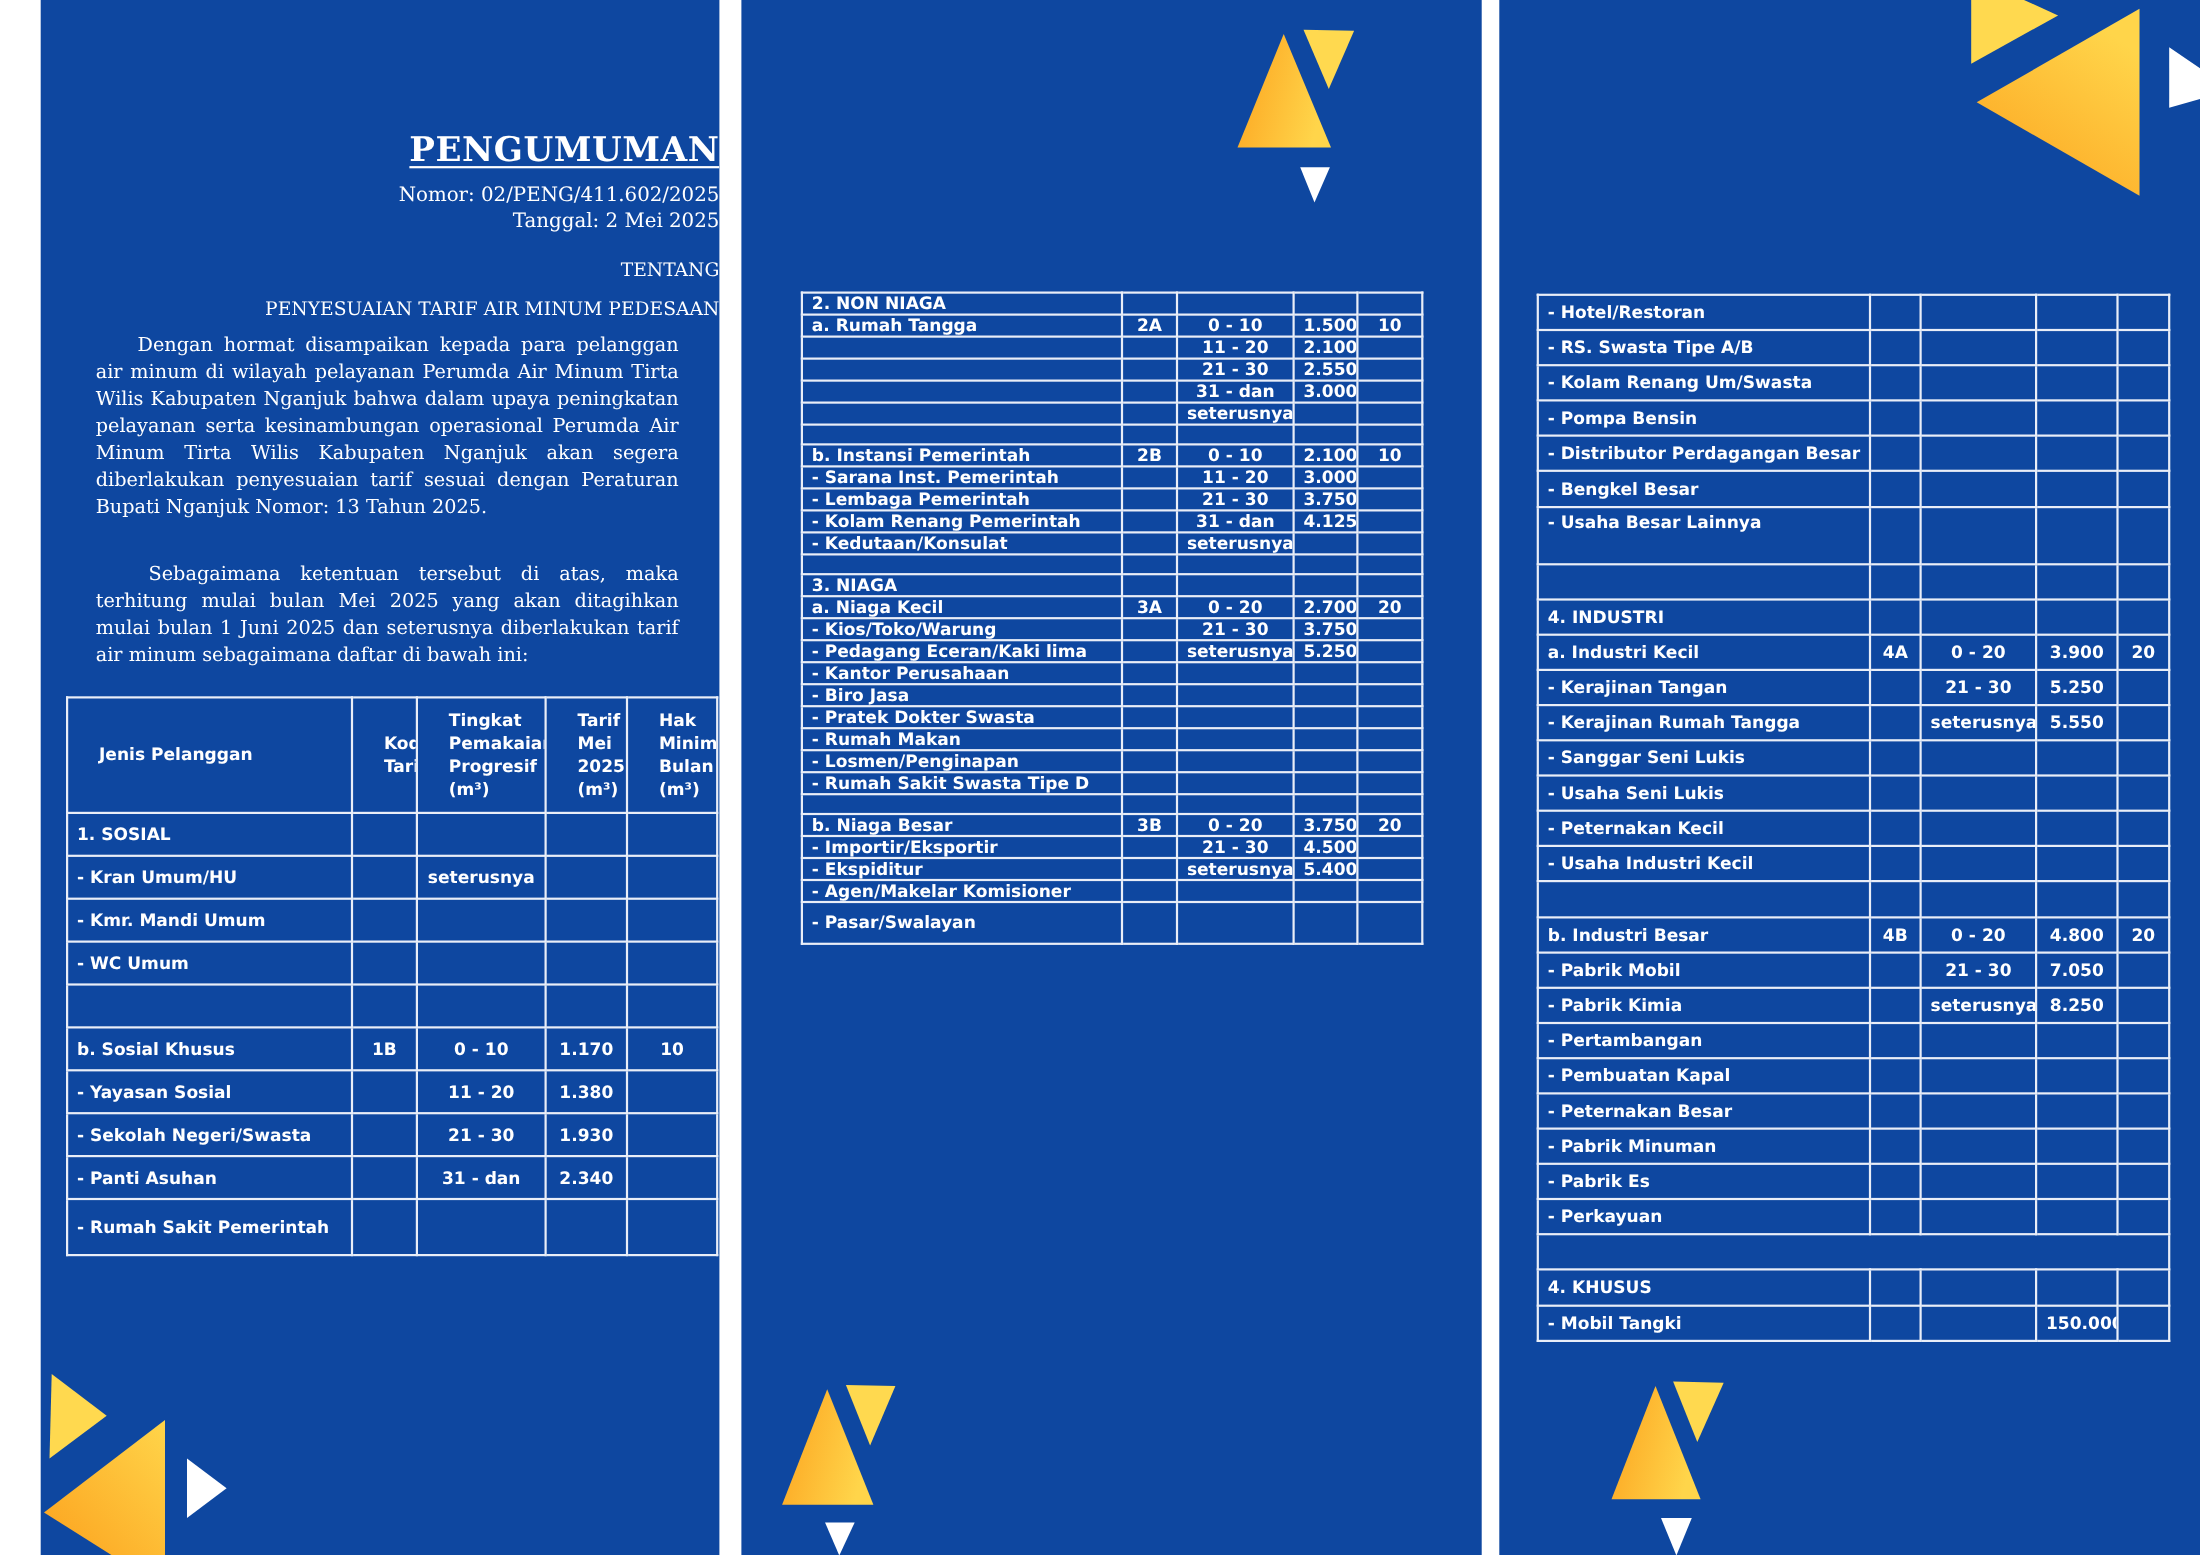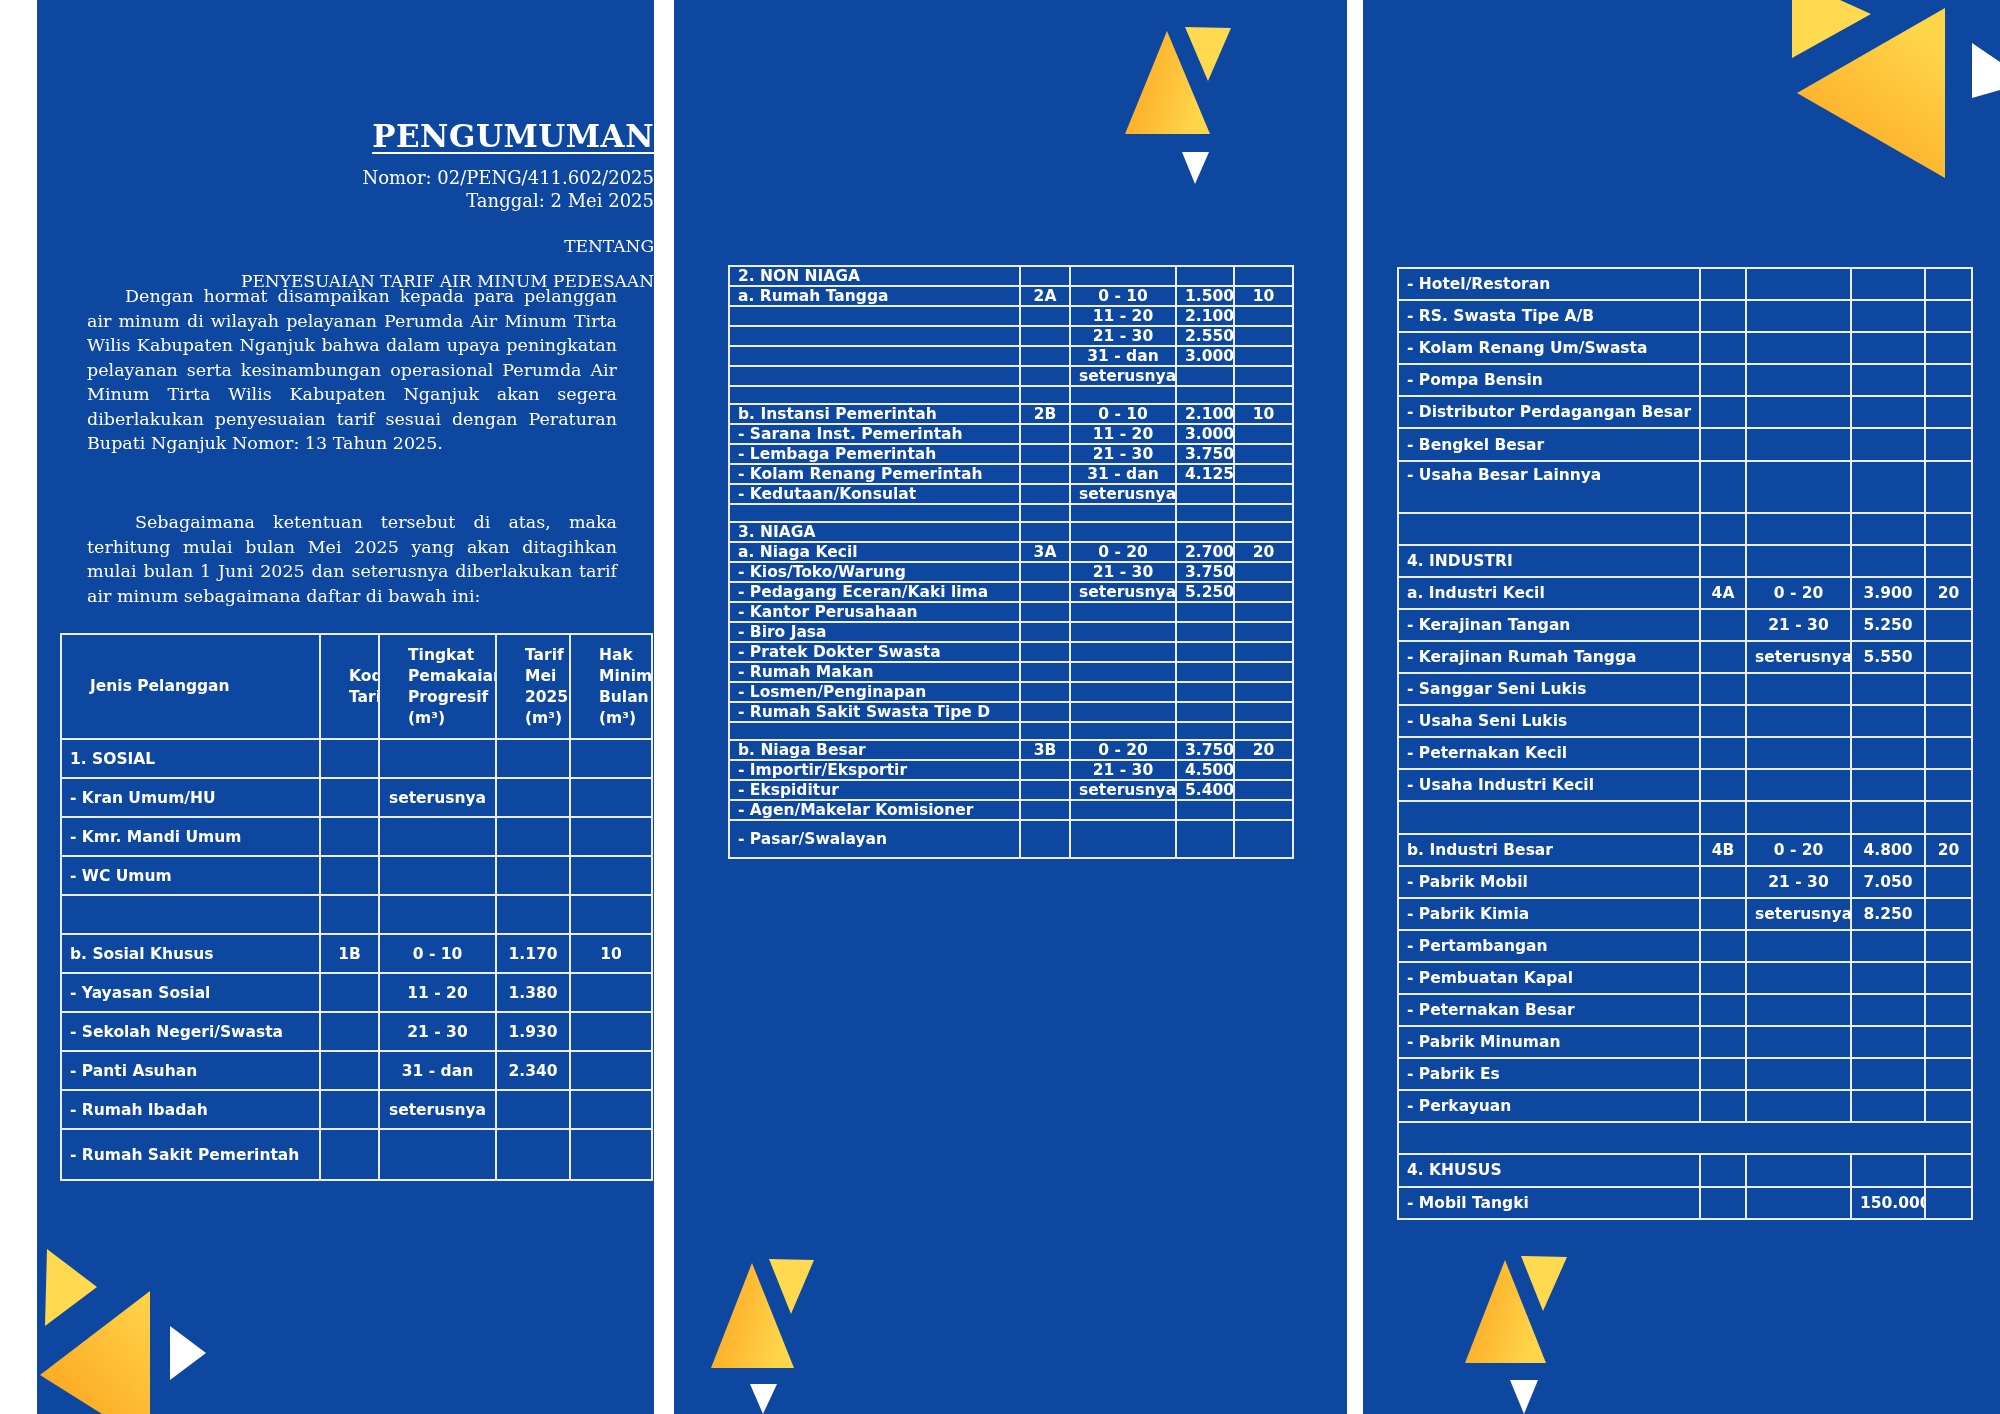--- a/index.html
+++ b/index.html
@@ -9,21 +9,21 @@
   #p1 { left: 37px; width: 617px; }
   #p2 { left: 674px; width: 673px; }
   #p3 { left: 1363px; width: 637px; }
 
   .hdr { position: absolute; left: 0; width: 617px; text-align: right; font-family: "DejaVu Serif", serif; font-weight: bold; }
   .title { top: 118px; font-size: 31px; text-decoration: underline; text-underline-offset: 5px; text-decoration-thickness: 2px; letter-spacing: 0.5px; }
   .nomor { top: 166px; font-size: 18px; font-weight: normal; line-height: 23px; }
   .tentang { top: 236px; font-size: 17px; font-weight: normal; }
   .perihal { top: 271px; font-size: 17px; font-weight: normal; }
   .para { position: absolute; left: 50px; width: 530px; font-size: 17.5px; line-height: 24.5px; text-align: justify; text-indent: 38px; }
-  #para1 { top: 284px; }
+  #para1 { top: 302px; }
   #para2 { top: 510px; text-indent: 48px; }
 
   table.tarif { position: absolute; border-collapse: collapse; font-family: "DejaVu Sans", sans-serif; font-weight: bold; font-size: 15.5px; color: #fff; table-layout: fixed; }
   table.tarif td, table.tarif th { border: 2px solid #e9eef8; padding: 0 8px; white-space: nowrap; overflow: hidden; }
   table.tarif th { font-weight: bold; text-align: left; line-height: 21px; font-size: 15.5px; padding-left: 28px; }
   td.c { text-align: center; padding: 0 2px; }
   td.l { text-align: left; }
 
   #t1 { left: 23px; top: 633px; width: 591px; }
   #t1 tr { height: 39px; }
@@ -129,27 +129,20 @@
           <td class="c">1.930</td>
           <td class="c"></td>
         </tr>
         <tr>
           <td class="l">-  Panti Asuhan</td>
           <td class="c"></td>
           <td class="c">31 - dan</td>
           <td class="c">2.340</td>
           <td class="c"></td>
         </tr>
-        <tr>
-          <td class="l">-  Rumah Ibadah</td>
-          <td class="c"></td>
-          <td class="c">seterusnya</td>
-          <td class="c"></td>
-          <td class="c"></td>
-        </tr>
         <tr class="tall">
           <td class="l">-  Rumah Sakit Pemerintah</td>
           <td class="c"></td>
           <td class="c"></td>
           <td class="c"></td>
           <td class="c"></td>
         </tr>
       </tbody>
   </table>
 

